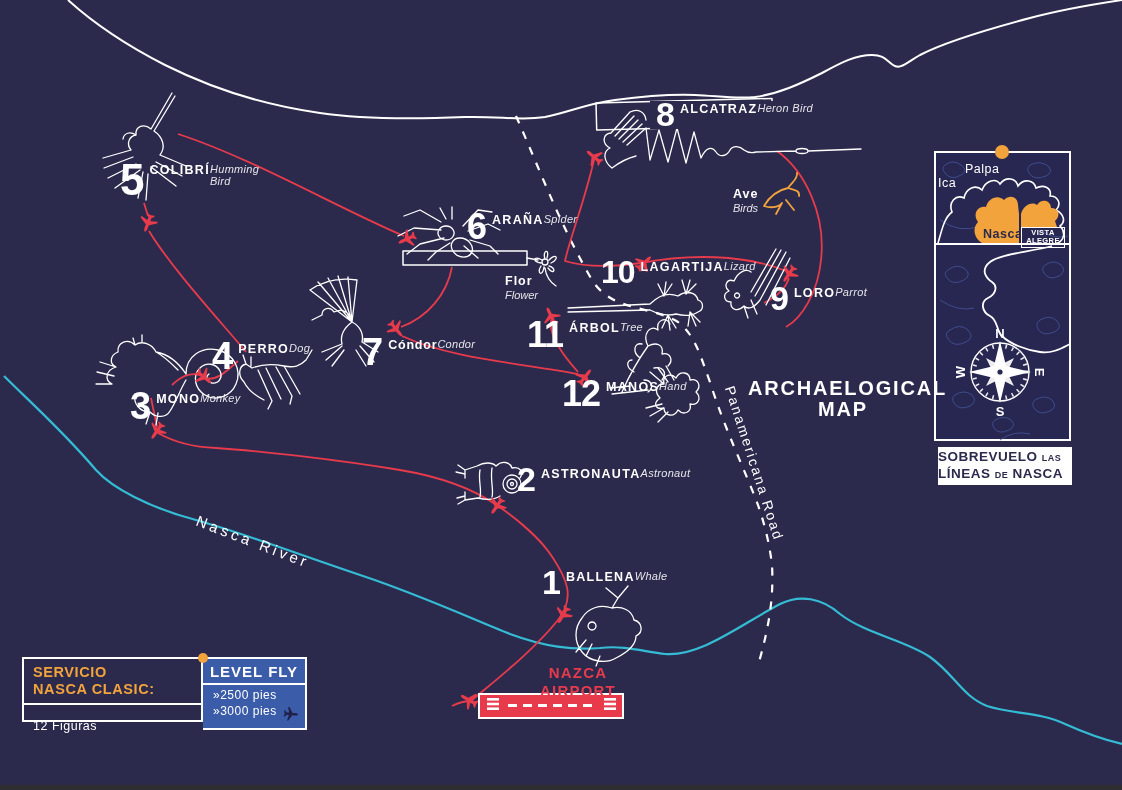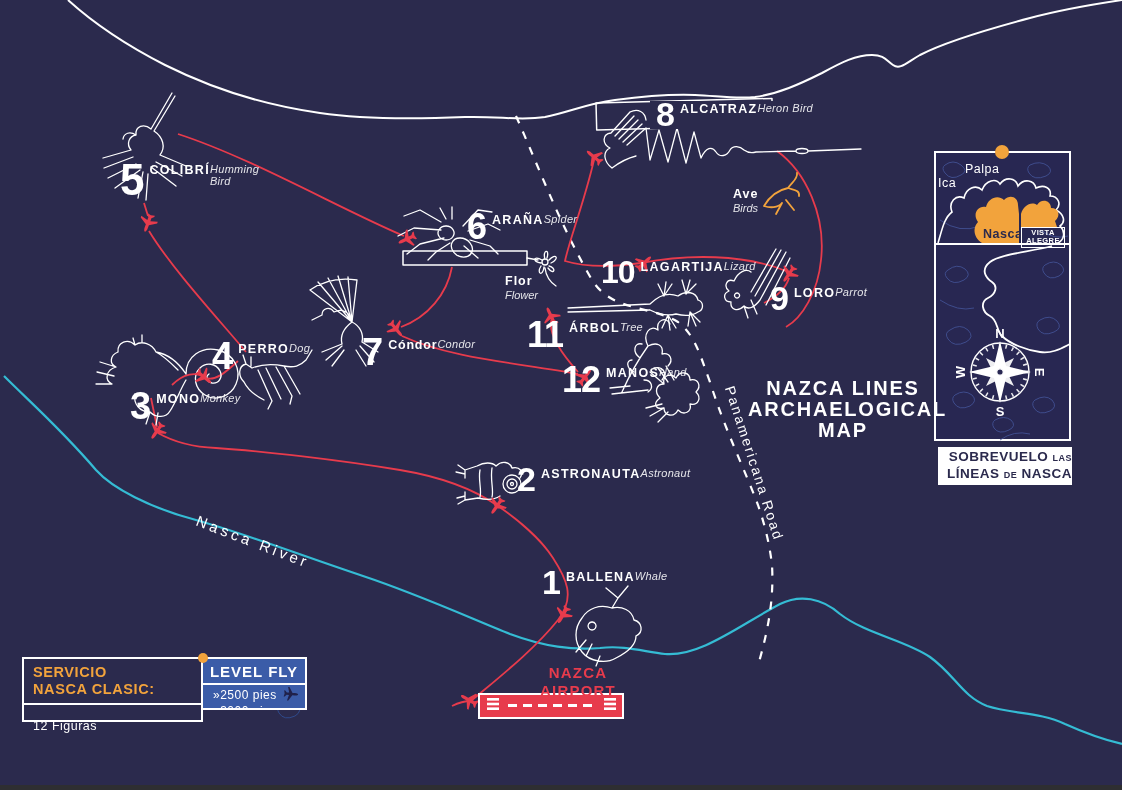--- a/index.html
+++ b/index.html
@@ -26,35 +26,35 @@
                  letter-spacing:1.2px;text-align:center;line-height:1.2;}
   .airport-title span{display:block;}
   .airport-addr{position:absolute;z-index:3;color:#fff;font-size:10.5px;line-height:1.4;letter-spacing:.4px;}
   .airport-addr span{display:block;}
   .legend{position:absolute;left:22px;top:657px;z-index:3;display:flex;}
   .legend .left-box{width:181px;height:65px;border:2px solid #fff;box-sizing:border-box;}
   .legend .left-box .tt{padding:5px 9px 3px 9px;color:#f2a33c;font-weight:800;font-size:14.5px;
         letter-spacing:.6px;line-height:1.15;height:36px;border-bottom:2px solid #fff;box-sizing:content-box;}
   .legend .left-box .tt span{display:block;}
   .legend .left-box .ff{padding:14px 9px;color:#fff;font-size:12.5px;letter-spacing:.5px;}
-  .legend .right-box{width:104px;height:53px;border:2px solid #fff;border-left:none;box-sizing:border-box;
+  .legend .right-box{width:104px;height:73px;border:2px solid #fff;border-left:none;box-sizing:border-box;
         background:#3b5ca8;position:relative;overflow:hidden;}
   .legend .right-box .lt{color:#fff;font-weight:800;font-size:15px;letter-spacing:1px;text-align:center;
         padding:4px 0 3px 0;border-bottom:2px solid #fff;}
   .legend .right-box .lv{color:#fff;font-size:12px;letter-spacing:.5px;padding:3px 14px 0 10px;line-height:1.3;}
   .legend .right-box .lv span{display:block;}
   .lf-plane{position:absolute;right:4px;bottom:6px;}
   .orange-dot{position:absolute;z-index:4;width:10px;height:10px;border-radius:50%;background:#f2a33c;}
   .inset-label{position:absolute;z-index:3;color:#fff;font-size:12.5px;letter-spacing:.5px;}
   .nasca-label{position:absolute;z-index:3;color:#2b2a4d;font-weight:800;font-size:12.5px;letter-spacing:.5px;}
   .va-box{position:absolute;z-index:3;border:1px solid #fff;color:#fff;font-weight:700;font-size:7.5px;
           letter-spacing:.4px;text-align:center;line-height:1.1;padding:1px 2px;}
   .va-box span{display:block;}
   .sobrevuelo{position:absolute;left:938px;top:447px;width:134px;height:38px;background:#fff;z-index:3;
-          color:#2b2a4d;display:flex;flex-direction:column;justify-content:center;align-items:flex-end;
+          color:#2b2a4d;display:flex;flex-direction:column;justify-content:center;align-items:flex-start;
           font-weight:800;font-size:13.5px;letter-spacing:.5px;line-height:1.25;}
   .sobrevuelo .sm{font-size:9px;font-weight:700;}
   .bottom-strip{position:absolute;left:0;bottom:0;width:100%;height:5px;background:#2e2e31;z-index:5;}
 </style>
 </head>
 <body>
 
 <div class="stage">
 
 <svg class="base" width="1122" height="790" viewBox="0 0 1122 790">
@@ -304,39 +304,38 @@
         <span class="eng">Lizard</span>
       </span>
 </div>
 <div class="fig" style="left:527px;top:320px">
   <span class="num" style="font-size:36px">11</span>
   <span class="txt">
         <span class="name">ÁRBOL</span>
         <span class="eng">Tree</span>
       </span>
 </div>
-<div class="fig" style="left:562px;top:365px">
+<div class="fig" style="left:562px;top:379px">
   <span class="num" style="font-size:36px">12</span>
   <span class="txt">
         <span class="name">MANOS</span>
         <span class="eng">Hand</span>
       </span>
 </div>
 
 <div class="lbl mini" style="left:505px;top:271px">
   <span class="name">Flor</span>
   <span class="eng">Flower</span>
 </div>
 <div class="lbl mini" style="left:733px;top:184px">
   <span class="name">Ave</span>
   <span class="eng">Birds</span>
 </div>
 
 <div class="map-title" style="left:748px;top:378px;width:190px">
-  <span>NAZCA LINES</span>
   <span>ARCHAELOGICAL</span>
   <span>MAP</span>
 </div>
 
 <div class="river-label" style="left:200px;top:512px">Nasca River</div>
 <div class="road-label" style="left:737px;top:384px">Panamericana Road</div>
 
 <div class="airport-title" style="left:528px;top:664px;width:100px">
   <span>NAZCA</span>
   <span>AIRPORT</span>

